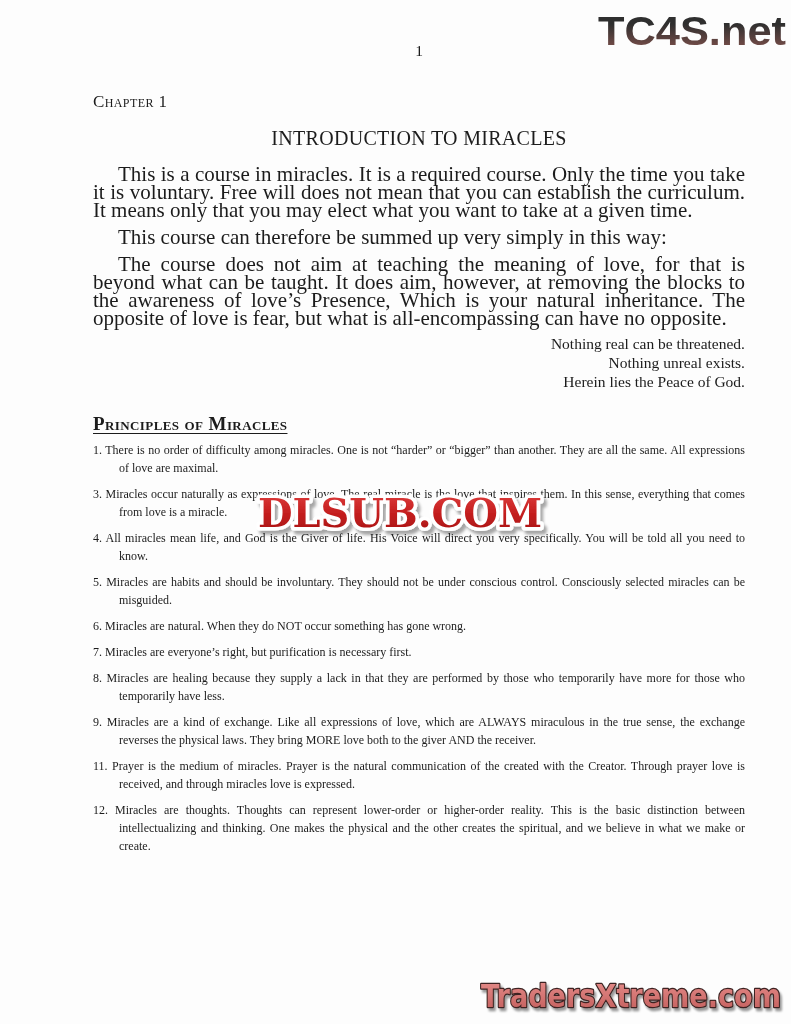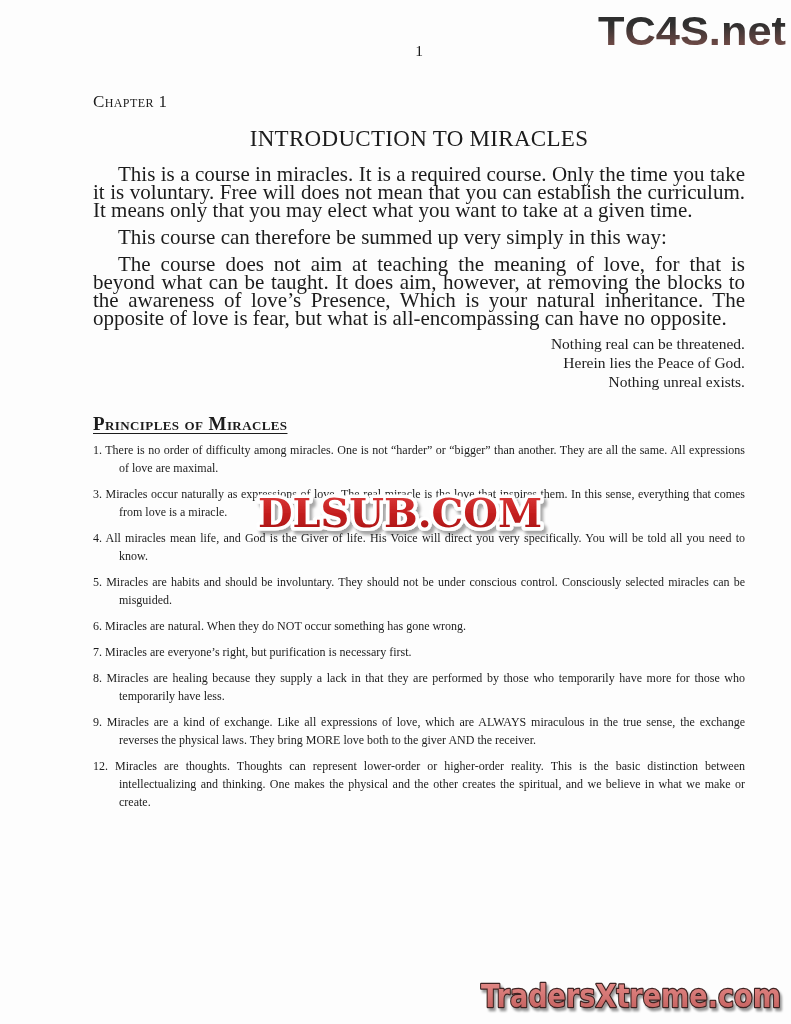--- a/index.html
+++ b/index.html
@@ -25,21 +25,21 @@
     text-align: left;
     font-size: 17px;
     font-weight: normal;
     font-variant: small-caps;
     letter-spacing: 0.4px;
     line-height: 20px;
   }
   .chapter-title {
     margin: 16px 0 0 0;
     text-align: center;
-    font-size: 23px;
+    font-size: 20px;
     font-weight: normal;
     letter-spacing: 0.3px;
     line-height: 21px;
   }
   p.body-para {
     margin: 9px 0 0 0;
     font-size: 21px;
     line-height: 18px;
     text-align: justify;
     text-indent: 25px;
@@ -104,34 +104,35 @@
 
   <h2 class="chapter-heading">Chapter 1</h2>
   <h1 class="chapter-title">INTRODUCTION TO MIRACLES</h1>
 
   <p class="body-para first">This is a course in miracles. It is a required course. Only the time you take it is voluntary. Free will does not mean that you can establish the curriculum. It means only that you may elect what you want to take at a given time.</p>
   <p class="body-para">This course can therefore be summed up very simply in this way:</p>
   <p class="body-para">The course does not aim at teaching the meaning of love, for that is beyond what can be taught. It does aim, however, at removing the blocks to the awareness of love’s Presence, Which is your natural inheritance. The opposite of love is fear, but what is all-encompassing can have no opposite.</p>
 
   <div class="quote-block">
     <div>Nothing real can be threatened.</div>
+    <div>Nothing unreal exists.</div>
     <div>Herein lies the Peace of God.</div>
-    <div>Nothing unreal exists.</div>
   </div>
 
   <h3 class="section-heading">Principles of Miracles</h3>
 
   <p class="principle"><span>1.</span> <span>There is no order of difficulty among miracles. One is not “harder” or “bigger” than another. They are all the same. All expressions of love are maximal.</span></p>
   <p class="principle"><span>3.</span> <span>Miracles occur naturally as expressions of love. The real miracle is the love that inspires them. In this sense, everything that comes from love is a miracle.</span></p>
   <p class="principle"><span>4.</span> <span>All miracles mean life, and God is the Giver of life. His Voice will direct you very specifically. You will be told all you need to know.</span></p>
   <p class="principle"><span>5.</span> <span>Miracles are habits and should be involuntary. They should not be under conscious control. Consciously selected miracles can be misguided.</span></p>
   <p class="principle"><span>6.</span> <span>Miracles are natural. When they do NOT occur something has gone wrong.</span></p>
   <p class="principle"><span>7.</span> <span>Miracles are everyone’s right, but purification is necessary first.</span></p>
   <p class="principle"><span>8.</span> <span>Miracles are healing because they supply a lack in that they are performed by those who temporarily have more for those who temporarily have less.</span></p>
   <p class="principle"><span>9.</span> <span>Miracles are a kind of exchange. Like all expressions of love, which are ALWAYS miraculous in the true sense, the exchange reverses the physical laws. They bring MORE love both to the giver AND the receiver.</span></p>
+  <p class="principle"><span>11.</span> <span>Prayer is the medium of miracles. Prayer is the natural communication of the created with the Creator. Through prayer love is received, and through miracles love is expressed.</span></p>
   <p class="principle"><span>12.</span> <span>Miracles are thoughts. Thoughts can represent lower-order or higher-order reality. This is the basic distinction between intellectualizing and thinking. One makes the physical and the other creates the spiritual, and we believe in what we make or create.</span></p>
 
   <svg class="wm-dlsub" width="300" height="54" viewBox="0 0 300 54">
     <defs>
       <linearGradient id="gDlsub" x1="0" y1="0" x2="0" y2="1">
         <stop offset="0" stop-color="#e04040"></stop>
         <stop offset="0.5" stop-color="#c51f1f"></stop>
         <stop offset="1" stop-color="#a51414"></stop>
       </linearGradient>
       <filter id="fDlsubShadow" x="-20%" y="-20%" width="150%" height="160%">

